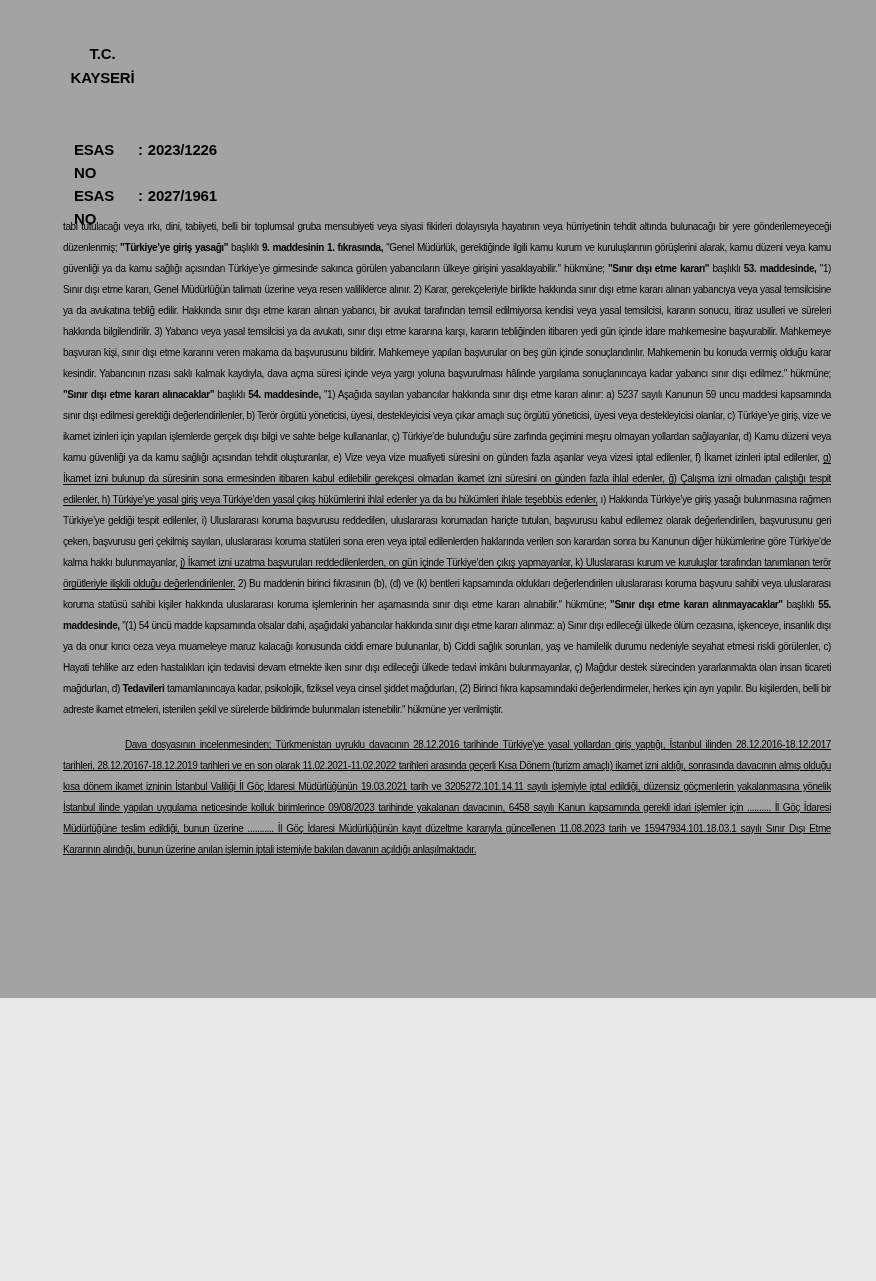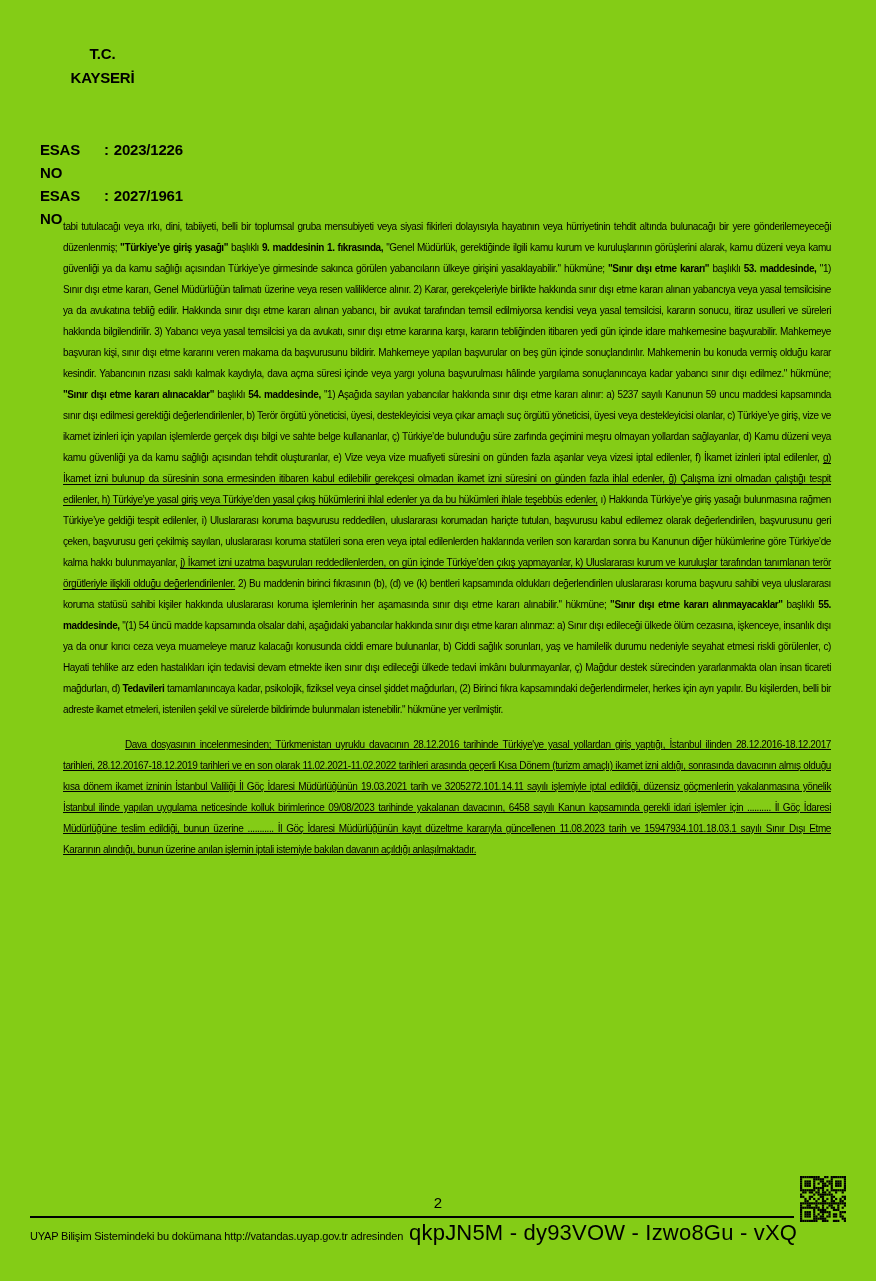--- a/index.html
+++ b/index.html
@@ -1,36 +1,36 @@
 <!DOCTYPE html>
 <html><head>
 <meta charset="utf-8">
 <style>
   html,body{margin:0;padding:0;background:#e8e8e8;}
   .page{
     position:relative;
-    width:876px;height:1281px;
-    background:#84cc16;
+    width:876px;height:998px;
+    background:#a3a3a3;
     font-family:"Liberation Sans", sans-serif;
     color:#000;
     overflow:hidden;
   }
   
   .court-header{
     position:absolute;left:25px;top:42px;width:155px;
     text-align:center;font-weight:bold;font-size:15px;line-height:24px;
     letter-spacing:-0.2px;
   }
   
   .case-info{
     position:absolute;left:40px;top:138px;font-size:15px;line-height:23px;
     letter-spacing:-0.2px;
   }
   .case-row{display:flex;}
-  .case-label{font-weight:bold;width:64px;}
+  .case-label{font-weight:bold;width:64px;margin-left:34px;}
   .case-colon{font-weight:bold;margin-right:5px;}
   .case-value{font-weight:bold;}
   
   .doc-body{
     position:absolute;left:55px;top:216px;width:768px;
     font-size:10px;line-height:21px;letter-spacing:-0.4px;
     text-align:justify;
     margin-left:8px;
   }
   .para{margin:0;}

